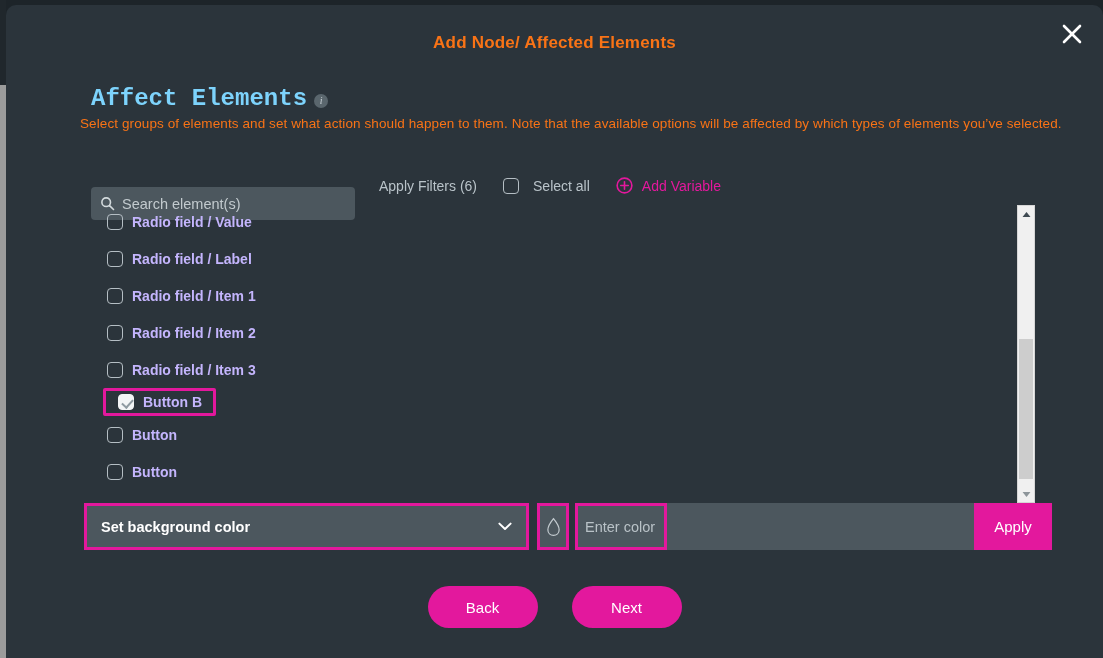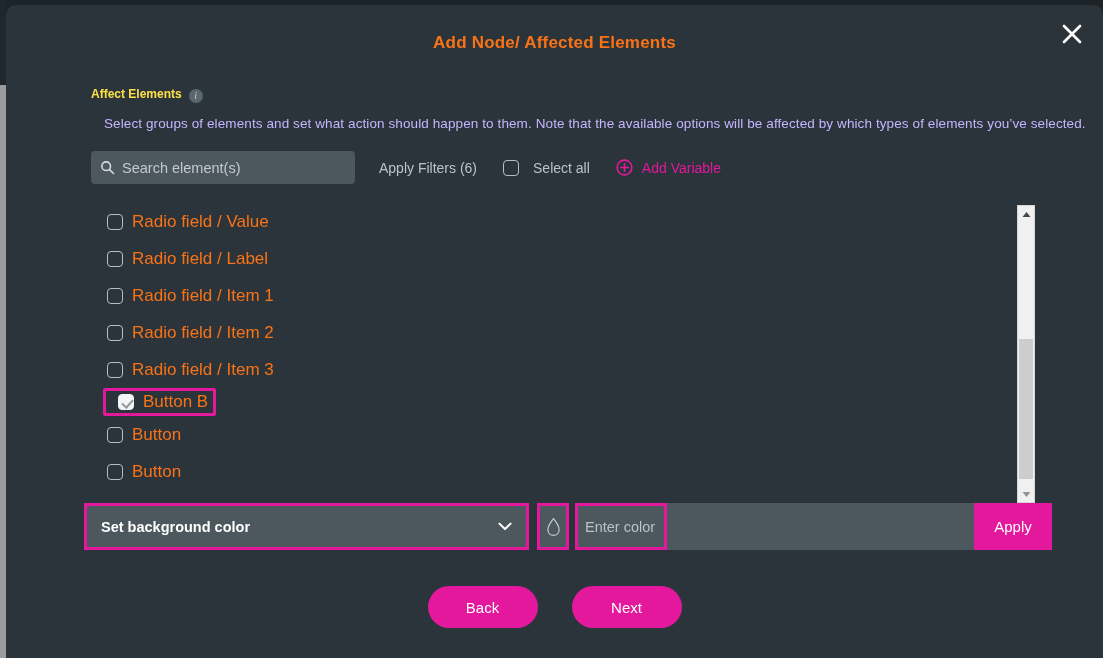--- a/index.html
+++ b/index.html
@@ -60,60 +60,62 @@
 
   
   .section-head {
     position: absolute;
     left: 85px; top: 80px;
     display: flex;
     align-items: center;
     gap: 7px;
   }
   .section-title {
-    color: #fde047;
-    font-size: 12px;
+    color: #7dd3fc;
+    font-size: 24px;
     font-weight: bold;
+    font-family: Liberation Mono, monospace;
   }
   .info-icon {
     width: 14px; height: 14px;
     border-radius: 50%;
     background: #5a666d;
     color: #c9d2d7;
     font-size: 10px;
     font-style: italic;
     font-family: "Liberation Serif", serif;
     display: flex; align-items: center; justify-content: center;
     line-height: 1;
     cursor: pointer;
     margin-top: 4px;
   }
   .section-sub {
     position: absolute;
-    left: 98px; top: 111px;
-    color: #c4b5fd;
+    left: 74px; top: 111px;
+    color: #f97316;
     font-size: 13.5px;
     letter-spacing: .1px;
   }
 
   
   #toolbar {
     position: absolute;
     left: 85px; top: 146px;
     display: flex;
     align-items: center;
   }
   #search-box {
     width: 264px; height: 33px;
     background: #4c575e;
     border-radius: 4px;
     display: flex;
     align-items: center;
     padding: 0 9px;
     gap: 7px;
+    margin-top: 36px;
   }
   #search-input {
     background: transparent;
     border: none;
     outline: none;
     color: #d3dadd;
     font-family: "Liberation Sans", sans-serif;
     font-size: 14.5px;
     width: 215px;
   }
@@ -182,23 +184,23 @@
   }
   .list-item {
     height: 37px;
     display: flex;
     align-items: center;
     gap: 9px;
     cursor: pointer;
     padding-left: 16px;
   }
   .list-item .item-label {
-    color: #f97316;
-    font-size: 17px;
-    font-weight: normal;
+    color: #c4b5fd;
+    font-size: 14px;
+    font-weight: bold;
   }
   .list-item.highlighted {
     width: 113px;
     margin-left: 12px;
     padding-left: 12px;
     height: 28px;
     border: 3px solid #e3189d;
     border-radius: 2px;
   }
 

